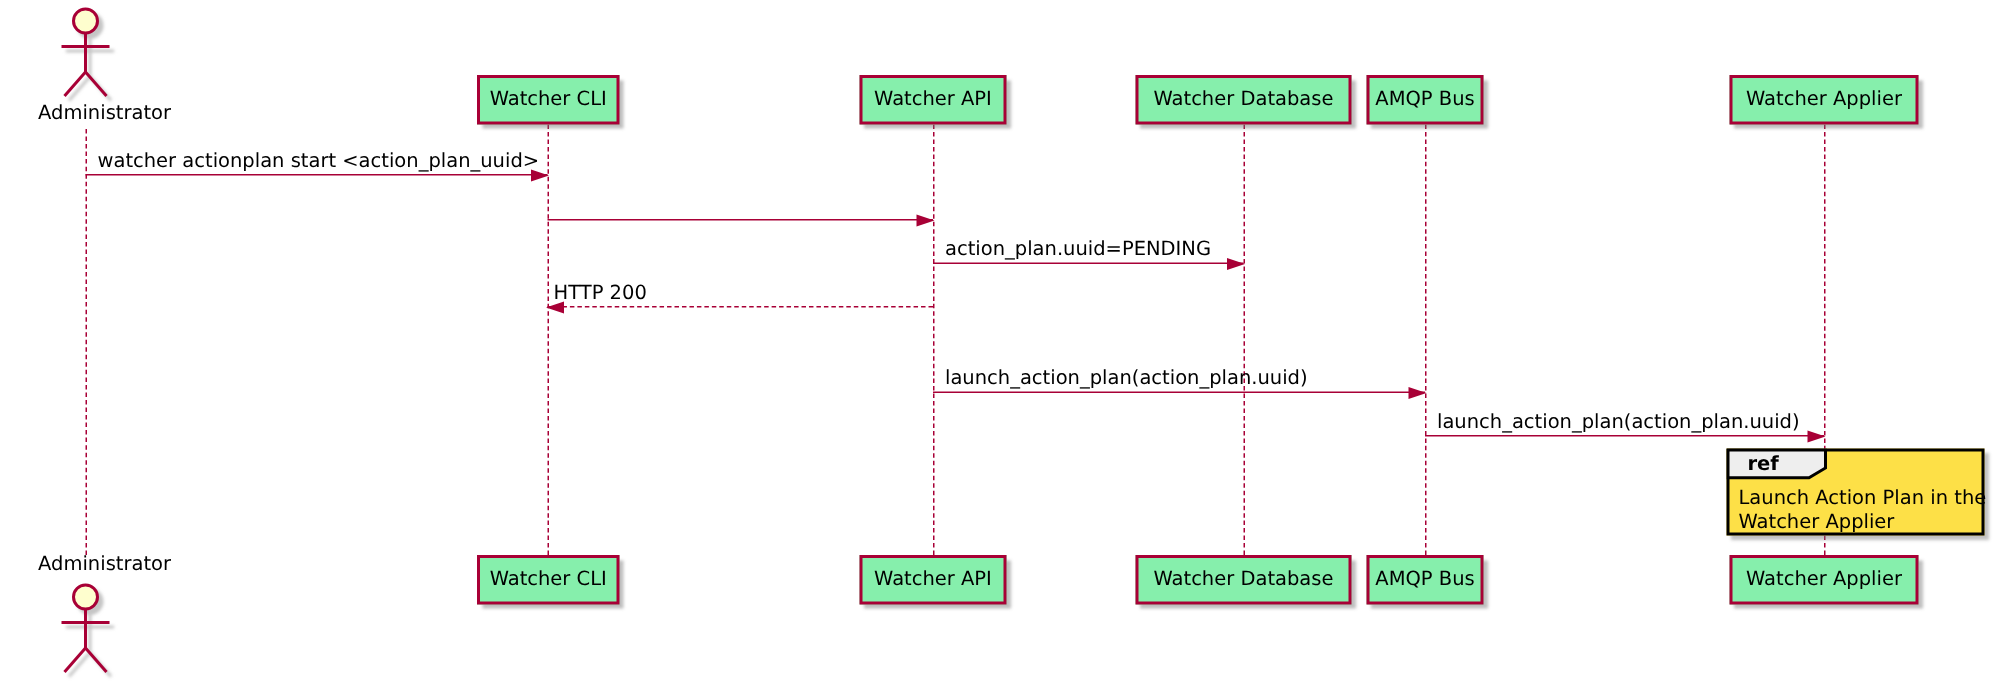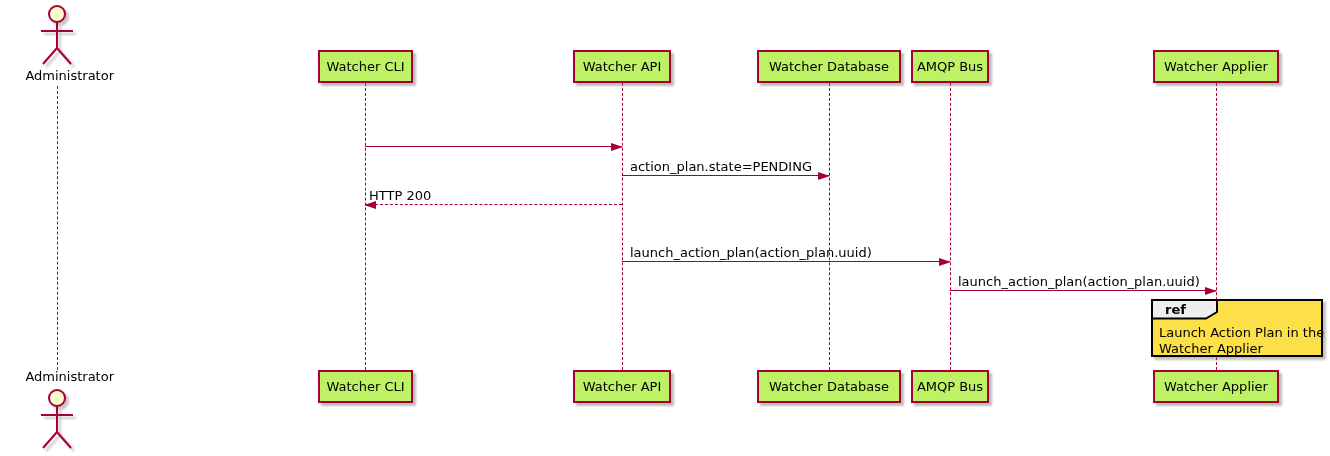--- a/index.html
+++ b/index.html
@@ -4,21 +4,21 @@
 <style>
   html, body { margin:0; padding:0; background:#ffffff; }
   .canvas {
     position:relative; width:1330px; height:456px; background:#ffffff;
     font-family:"DejaVu Sans", "Liberation Sans", sans-serif; color:#000;
     overflow:hidden;
   }
   
   .participant {
     position:absolute; height:33px; box-sizing:border-box;
-    background:#bef264; border:2px solid #A80036;
+    background:#86efac; border:2px solid #A80036;
     display:flex; align-items:center; justify-content:center;
     font-size:13px; white-space:nowrap; padding:0 5px;
     box-shadow:3px 3px 2px rgba(110,110,110,0.45);
     z-index:4;
   }
   
   .lifeline { position:absolute; width:0; border-left:1px dashed #A80036; z-index:0; }
   
   .actor-figure { position:absolute; z-index:1; filter:drop-shadow(3px 3px 1px rgba(140,140,140,0.5)); }
   .actor-label { position:absolute; width:114px; text-align:right; font-size:13px; z-index:1; white-space:nowrap; }
@@ -80,28 +80,33 @@
   <div class="participant" style="left:757px;  top:50px; width:144px;">Watcher Database</div>
   <div class="participant" style="left:911px;  top:50px; width:78px;">AMQP Bus</div>
   <div class="participant" style="left:1153px; top:50px; width:126px;">Watcher Applier</div>
 
   <div class="participant" style="left:318px;  top:370px; width:95px;">Watcher CLI</div>
   <div class="participant" style="left:573px;  top:370px; width:98px;">Watcher API</div>
   <div class="participant" style="left:757px;  top:370px; width:144px;">Watcher Database</div>
   <div class="participant" style="left:911px;  top:370px; width:78px;">AMQP Bus</div>
   <div class="participant" style="left:1153px; top:370px; width:126px;">Watcher Applier</div>
 
+  <div class="msg solid" style="left:57px; top:97px; width:308px;">
+    <div class="label">watcher actionplan start &lt;action_plan_uuid&gt;</div>
+    <div class="line"></div>
+    <div class="head right"></div>
+  </div>
 
   <div class="msg solid" style="left:365px; top:127px; width:257px;">
     <div class="line"></div>
     <div class="head right"></div>
   </div>
 
   <div class="msg solid" style="left:622px; top:156px; width:207px;">
-    <div class="label">action_plan.state=PENDING</div>
+    <div class="label">action_plan.uuid=PENDING</div>
     <div class="line"></div>
     <div class="head right"></div>
   </div>
 
   <div class="msg dashed reply" style="left:365px; top:185px; width:257px;">
     <div class="label">HTTP 200</div>
     <div class="line"></div>
     <div class="head left"></div>
   </div>
 

